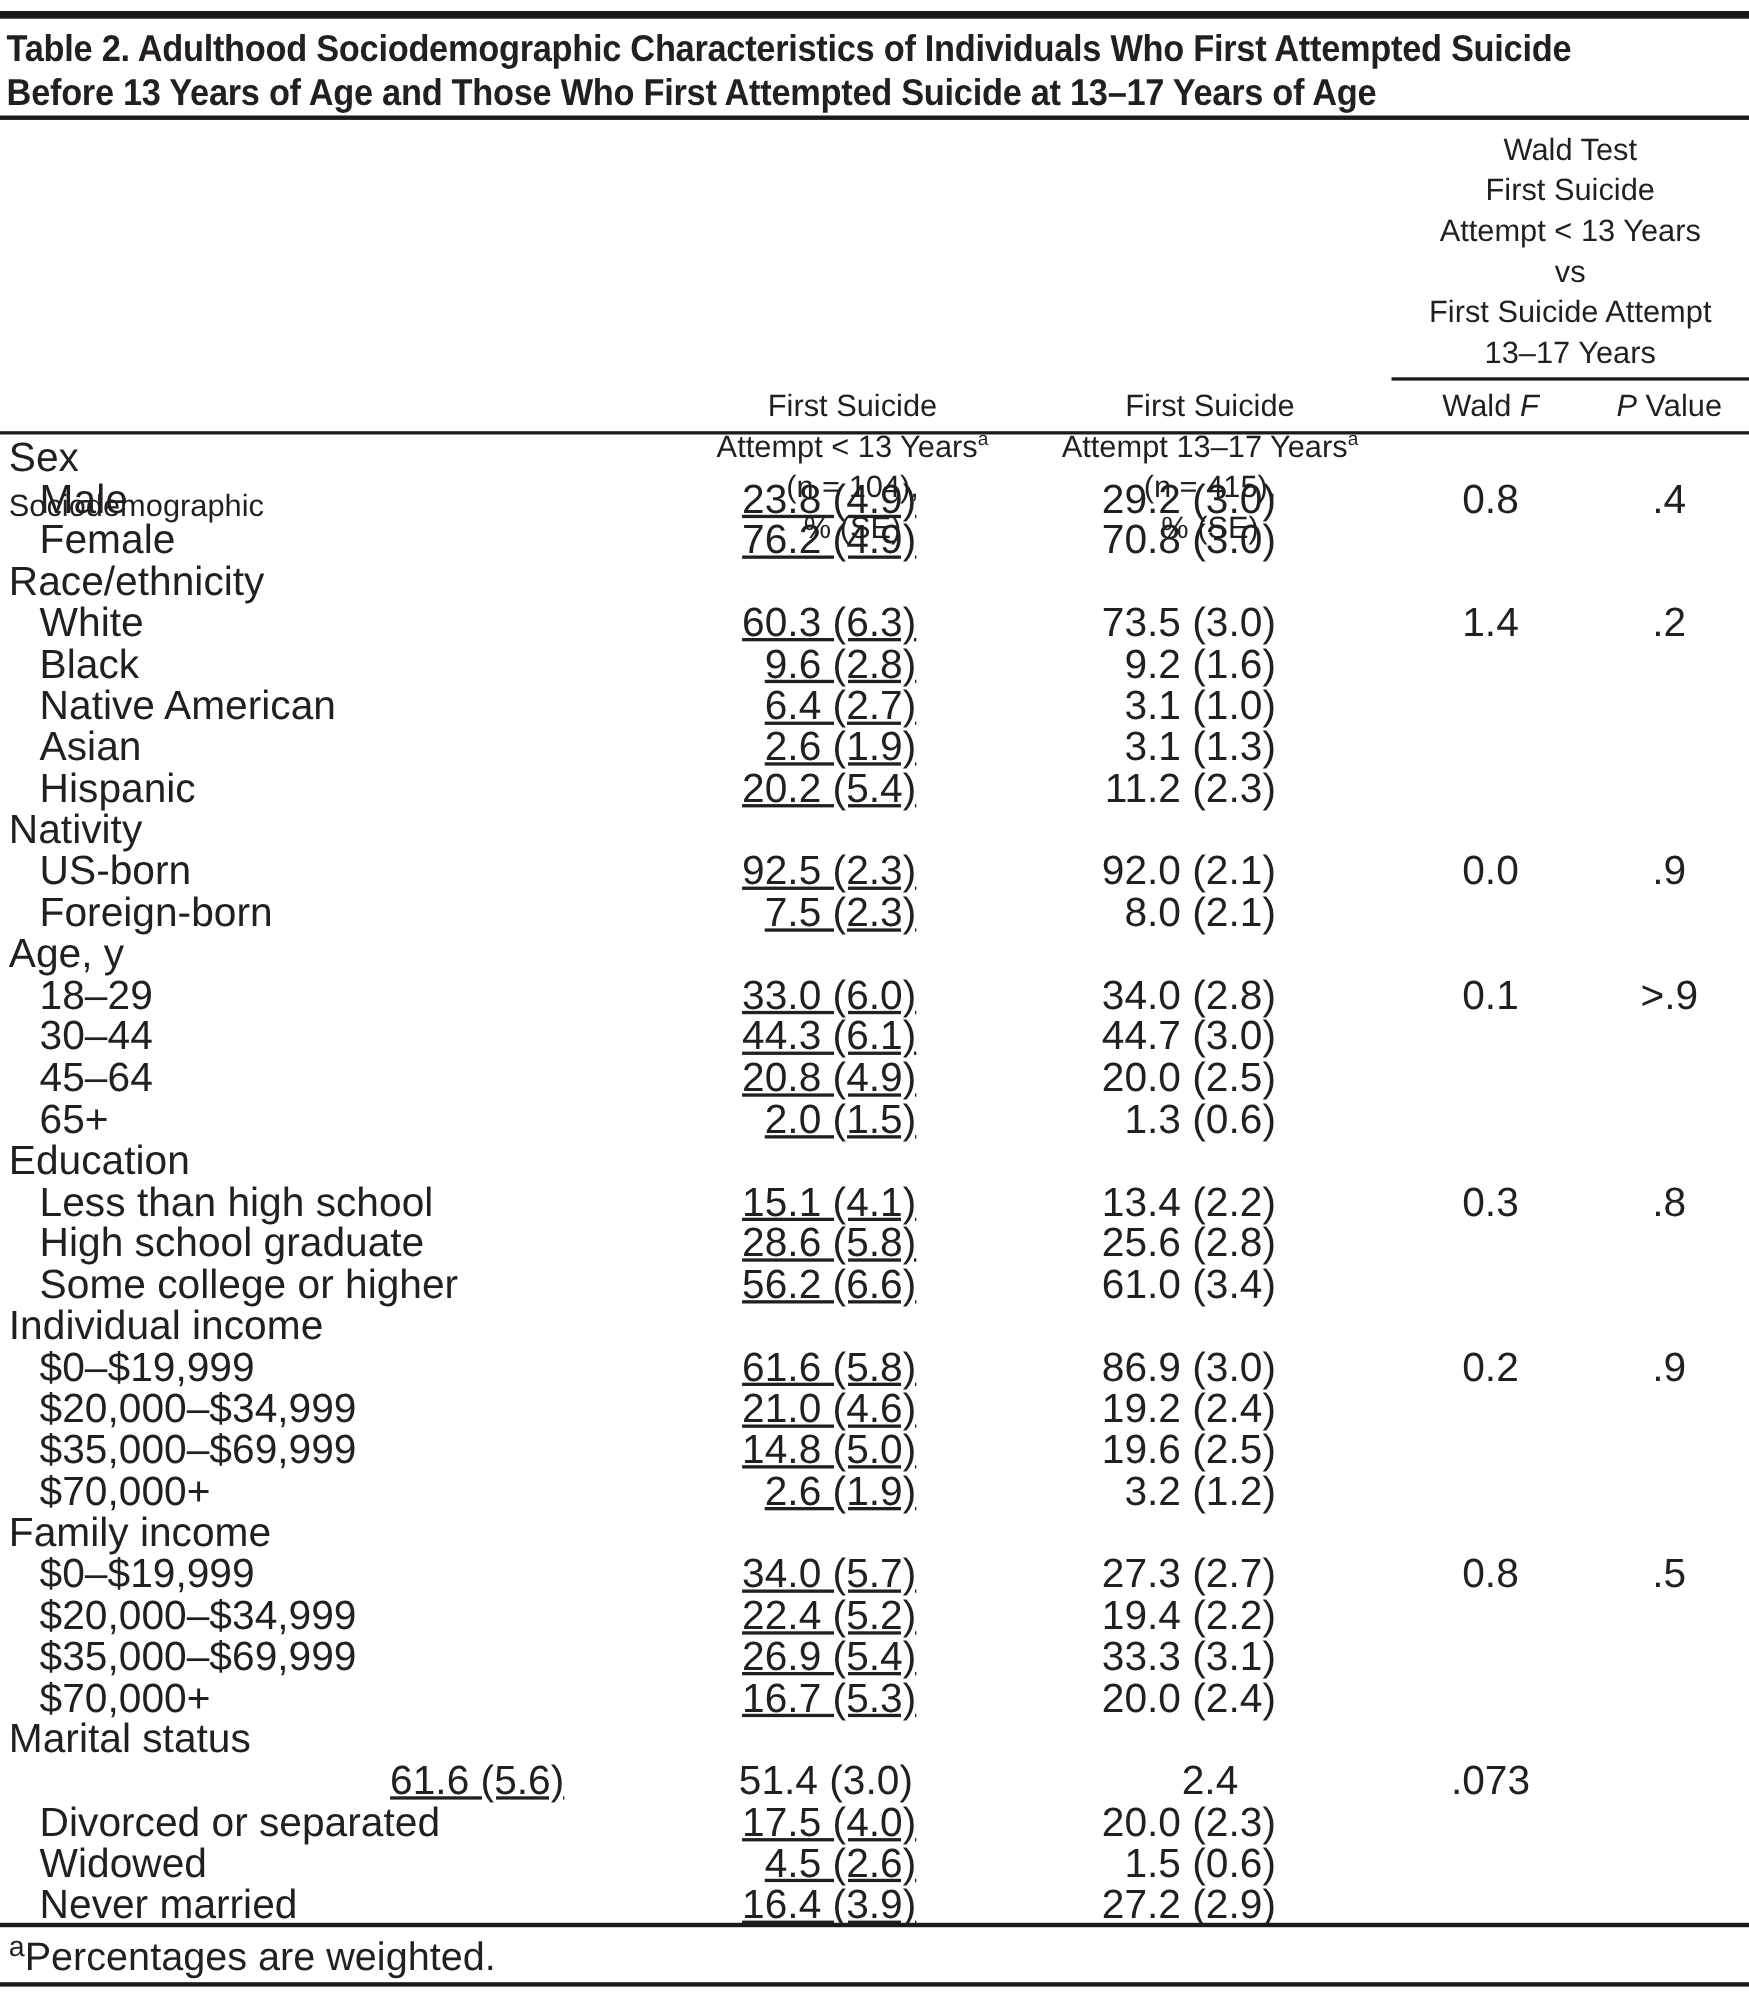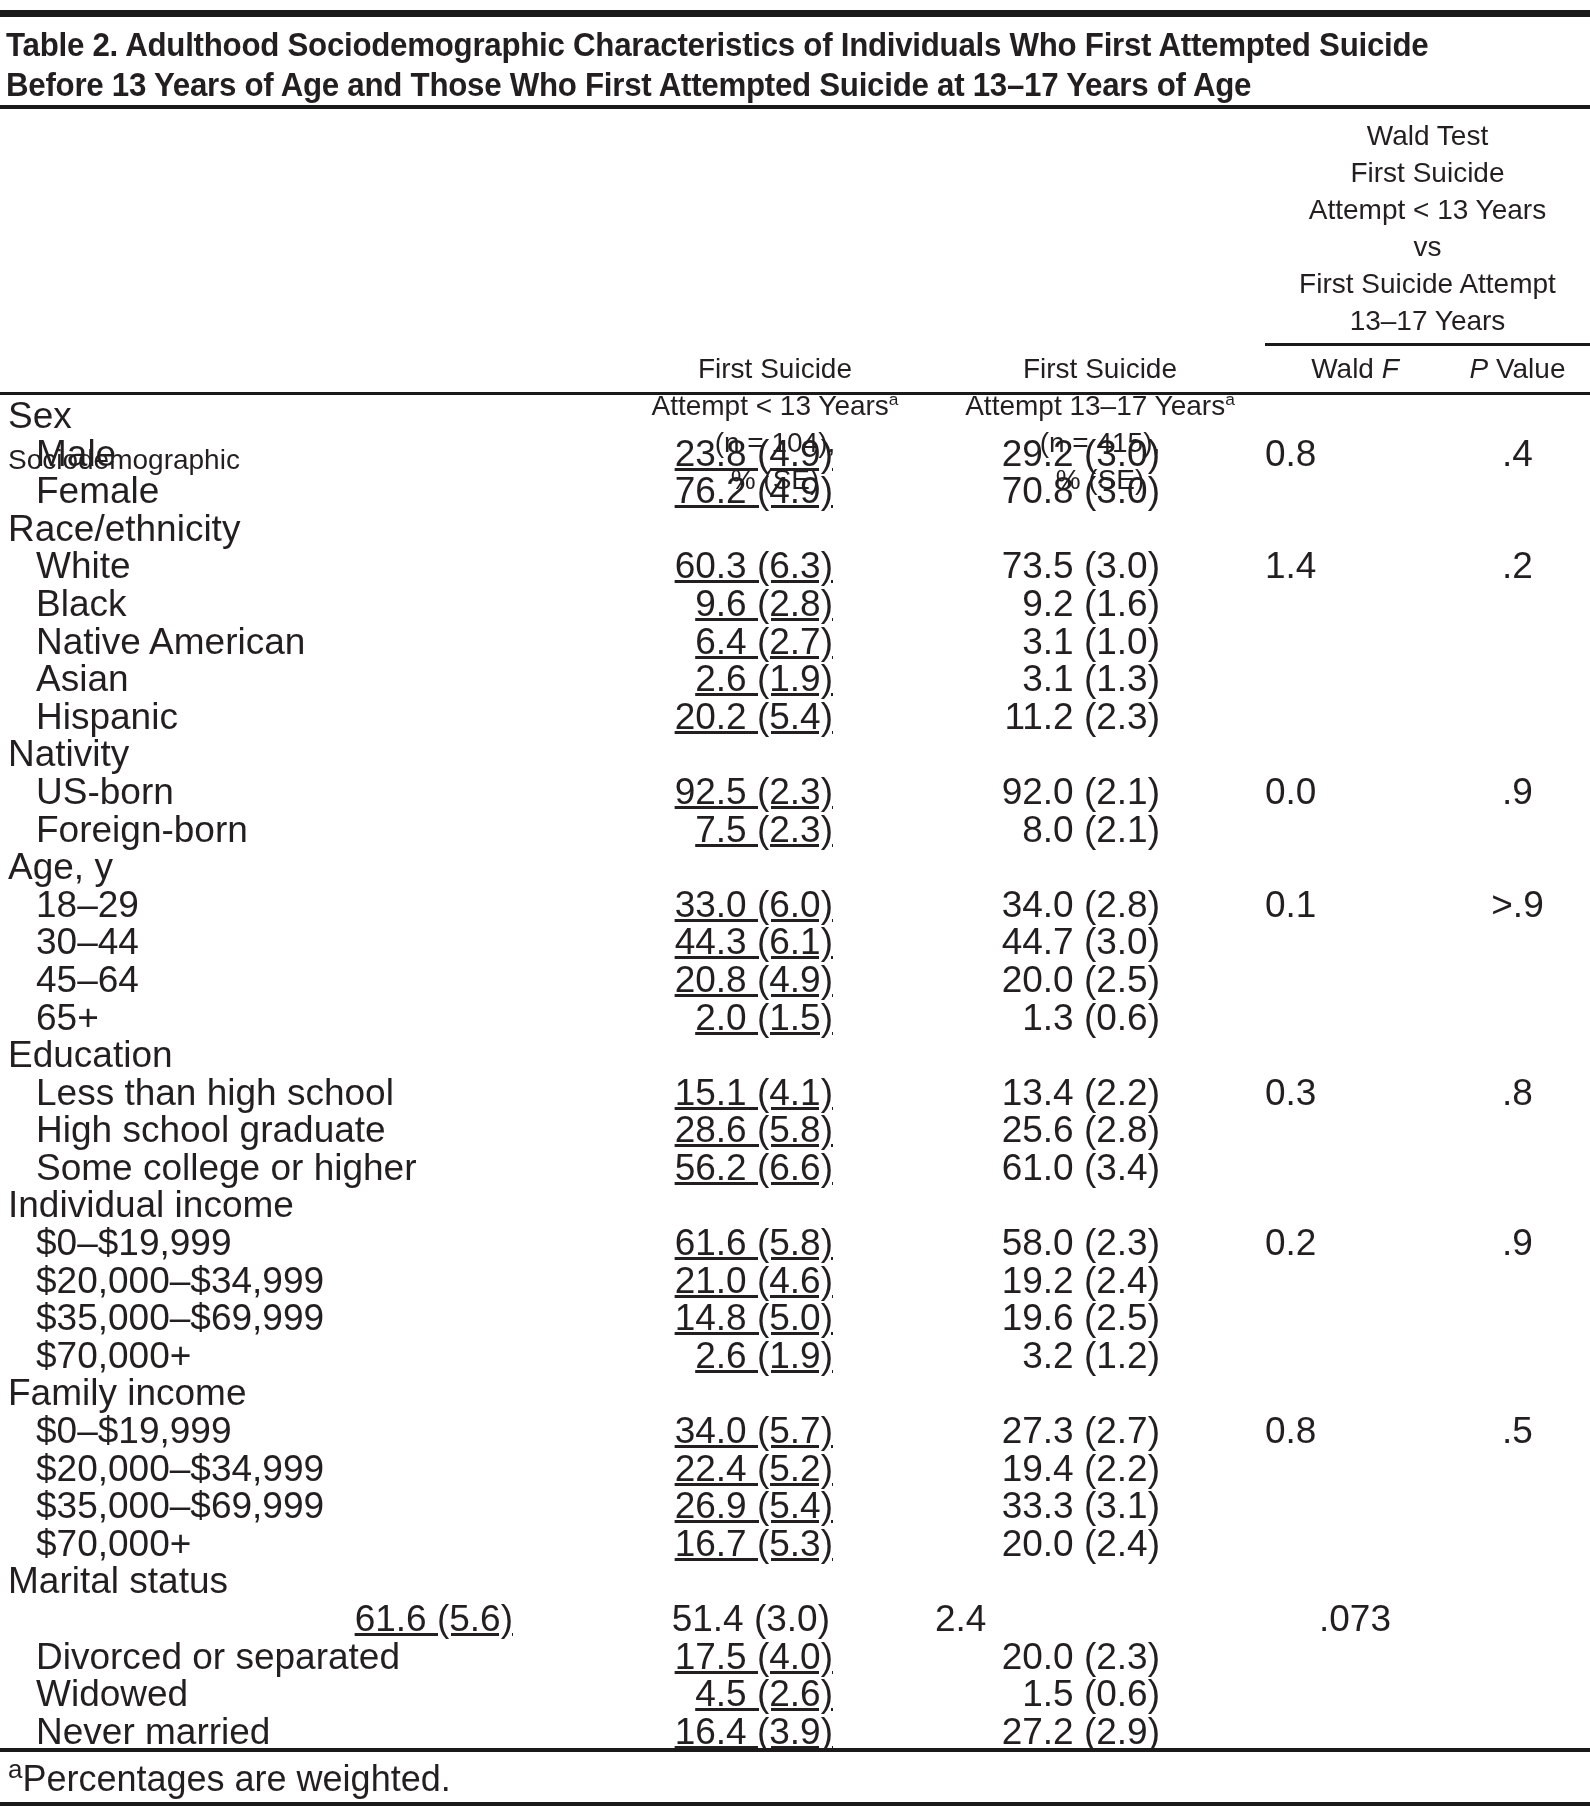--- a/index.html
+++ b/index.html
@@ -56,21 +56,21 @@
     grid-template-columns: 615px 320px 330px 180px 145px;
     height: 37.6px;
     align-items: center;
     font-size: 37px;
     white-space: nowrap;
   }
   .tr .c-label { padding-left: 8px; overflow: visible; }
   .tr.item .c-label { padding-left: 36px; }
   .tr .c-v1 { text-align: right; padding-right: 102px; text-decoration: underline; }
   .tr .c-v2 { text-align: right; padding-right: 105px; }
-  .tr .c-f  { }
+  .tr .c-f  { text-align: center; }
   .tr .c-p  { text-align: center; }
 
   .footnote {
     position: absolute;
     top: 1760px; left: 8px;
     font-size: 36px; line-height: 37px;
   }
   .footnote sup { font-size: 0.72em; }
 </style>
 </head>
@@ -275,21 +275,21 @@
       <div class="tr group">
         <div class="c-label">Individual income</div>
         <div class="c-v1"></div>
         <div class="c-v2"></div>
         <div class="c-f"></div>
         <div class="c-p"></div>
       </div>
       <div class="tr item">
         <div class="c-label">$0–$19,999</div>
         <div class="c-v1">61.6 (5.8)</div>
-        <div class="c-v2">58.0 (2.3)</div>
+        <div class="c-v2">86.9 (3.0)</div>
         <div class="c-f">0.2</div>
         <div class="c-p">.9</div>
       </div>
       <div class="tr item">
         <div class="c-label">$20,000–$34,999</div>
         <div class="c-v1">21.0 (4.6)</div>
         <div class="c-v2">19.2 (2.4)</div>
         <div class="c-f"></div>
         <div class="c-p"></div>
       </div>

